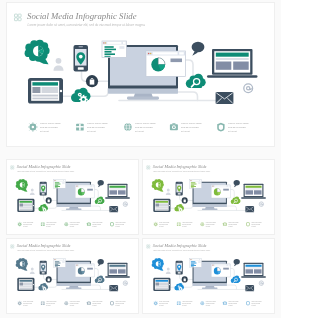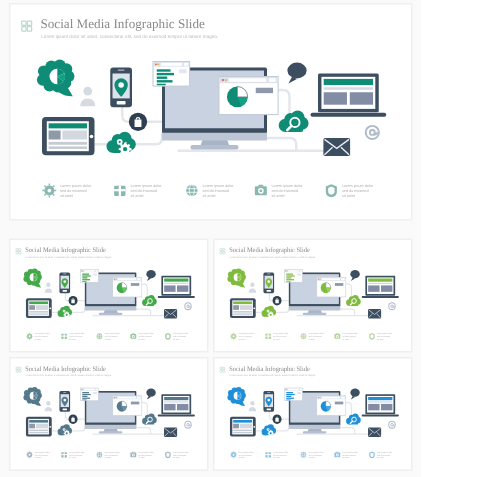--- a/index.html
+++ b/index.html
@@ -1,18 +1,18 @@
 <!DOCTYPE html>
 <html><head>
 <meta charset="utf-8">
 <style>
 html,body{margin:0;padding:0;width:281px;height:318px;background:#ffffff;}
 *{box-sizing:border-box;}
 .page{position:relative;width:281px;height:318px;background:#fafafa;overflow:hidden;
-  font-family:"Liberation Serif",serif;}
+  font-family:"Liberation Serif",serif;font-style:italic;}
 .slide{position:absolute;background:#fff;box-shadow:0 0 0 1px #efefef;overflow:hidden;}
 .hero{left:7px;top:3px;width:267px;height:143px;}
 .t1{left:7px;top:160px;width:131px;height:74px;}
 .t2{left:143px;top:160px;width:131px;height:74px;}
 .t3{left:7px;top:239px;width:131px;height:74px;}
 .t4{left:143px;top:239px;width:131px;height:74px;}
 .art{display:block;width:100%;height:100%;}
 </style>
 </head>
 <body>

